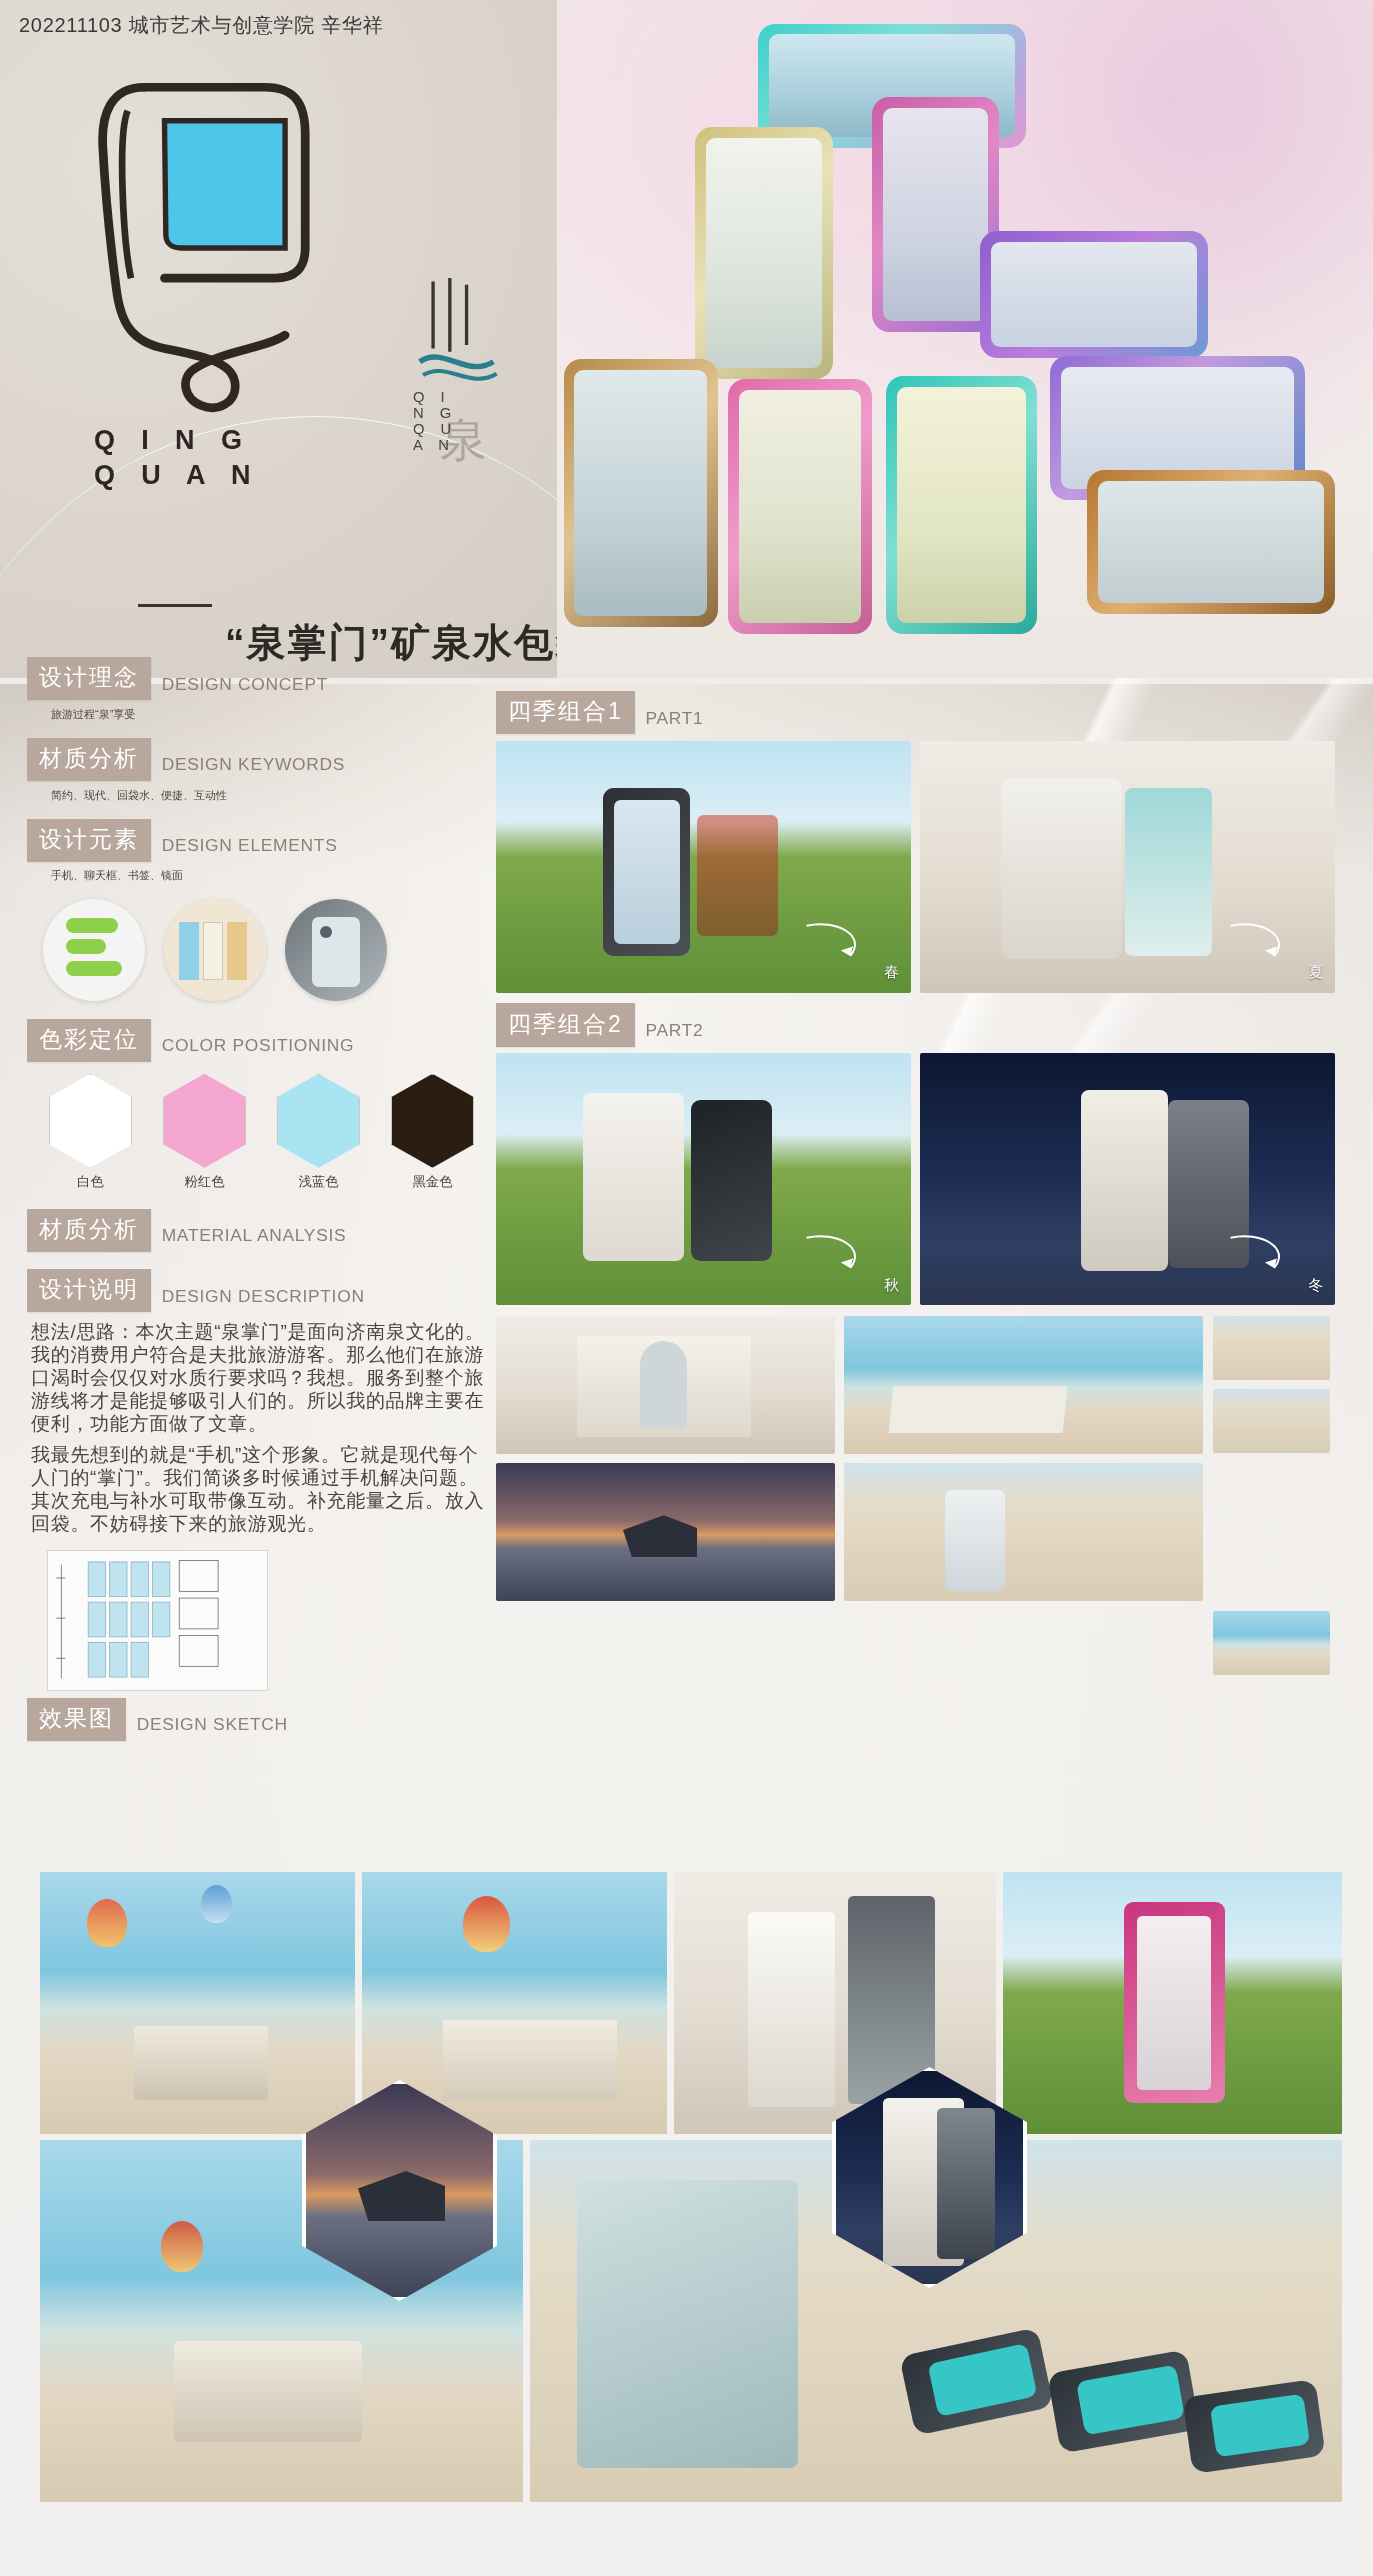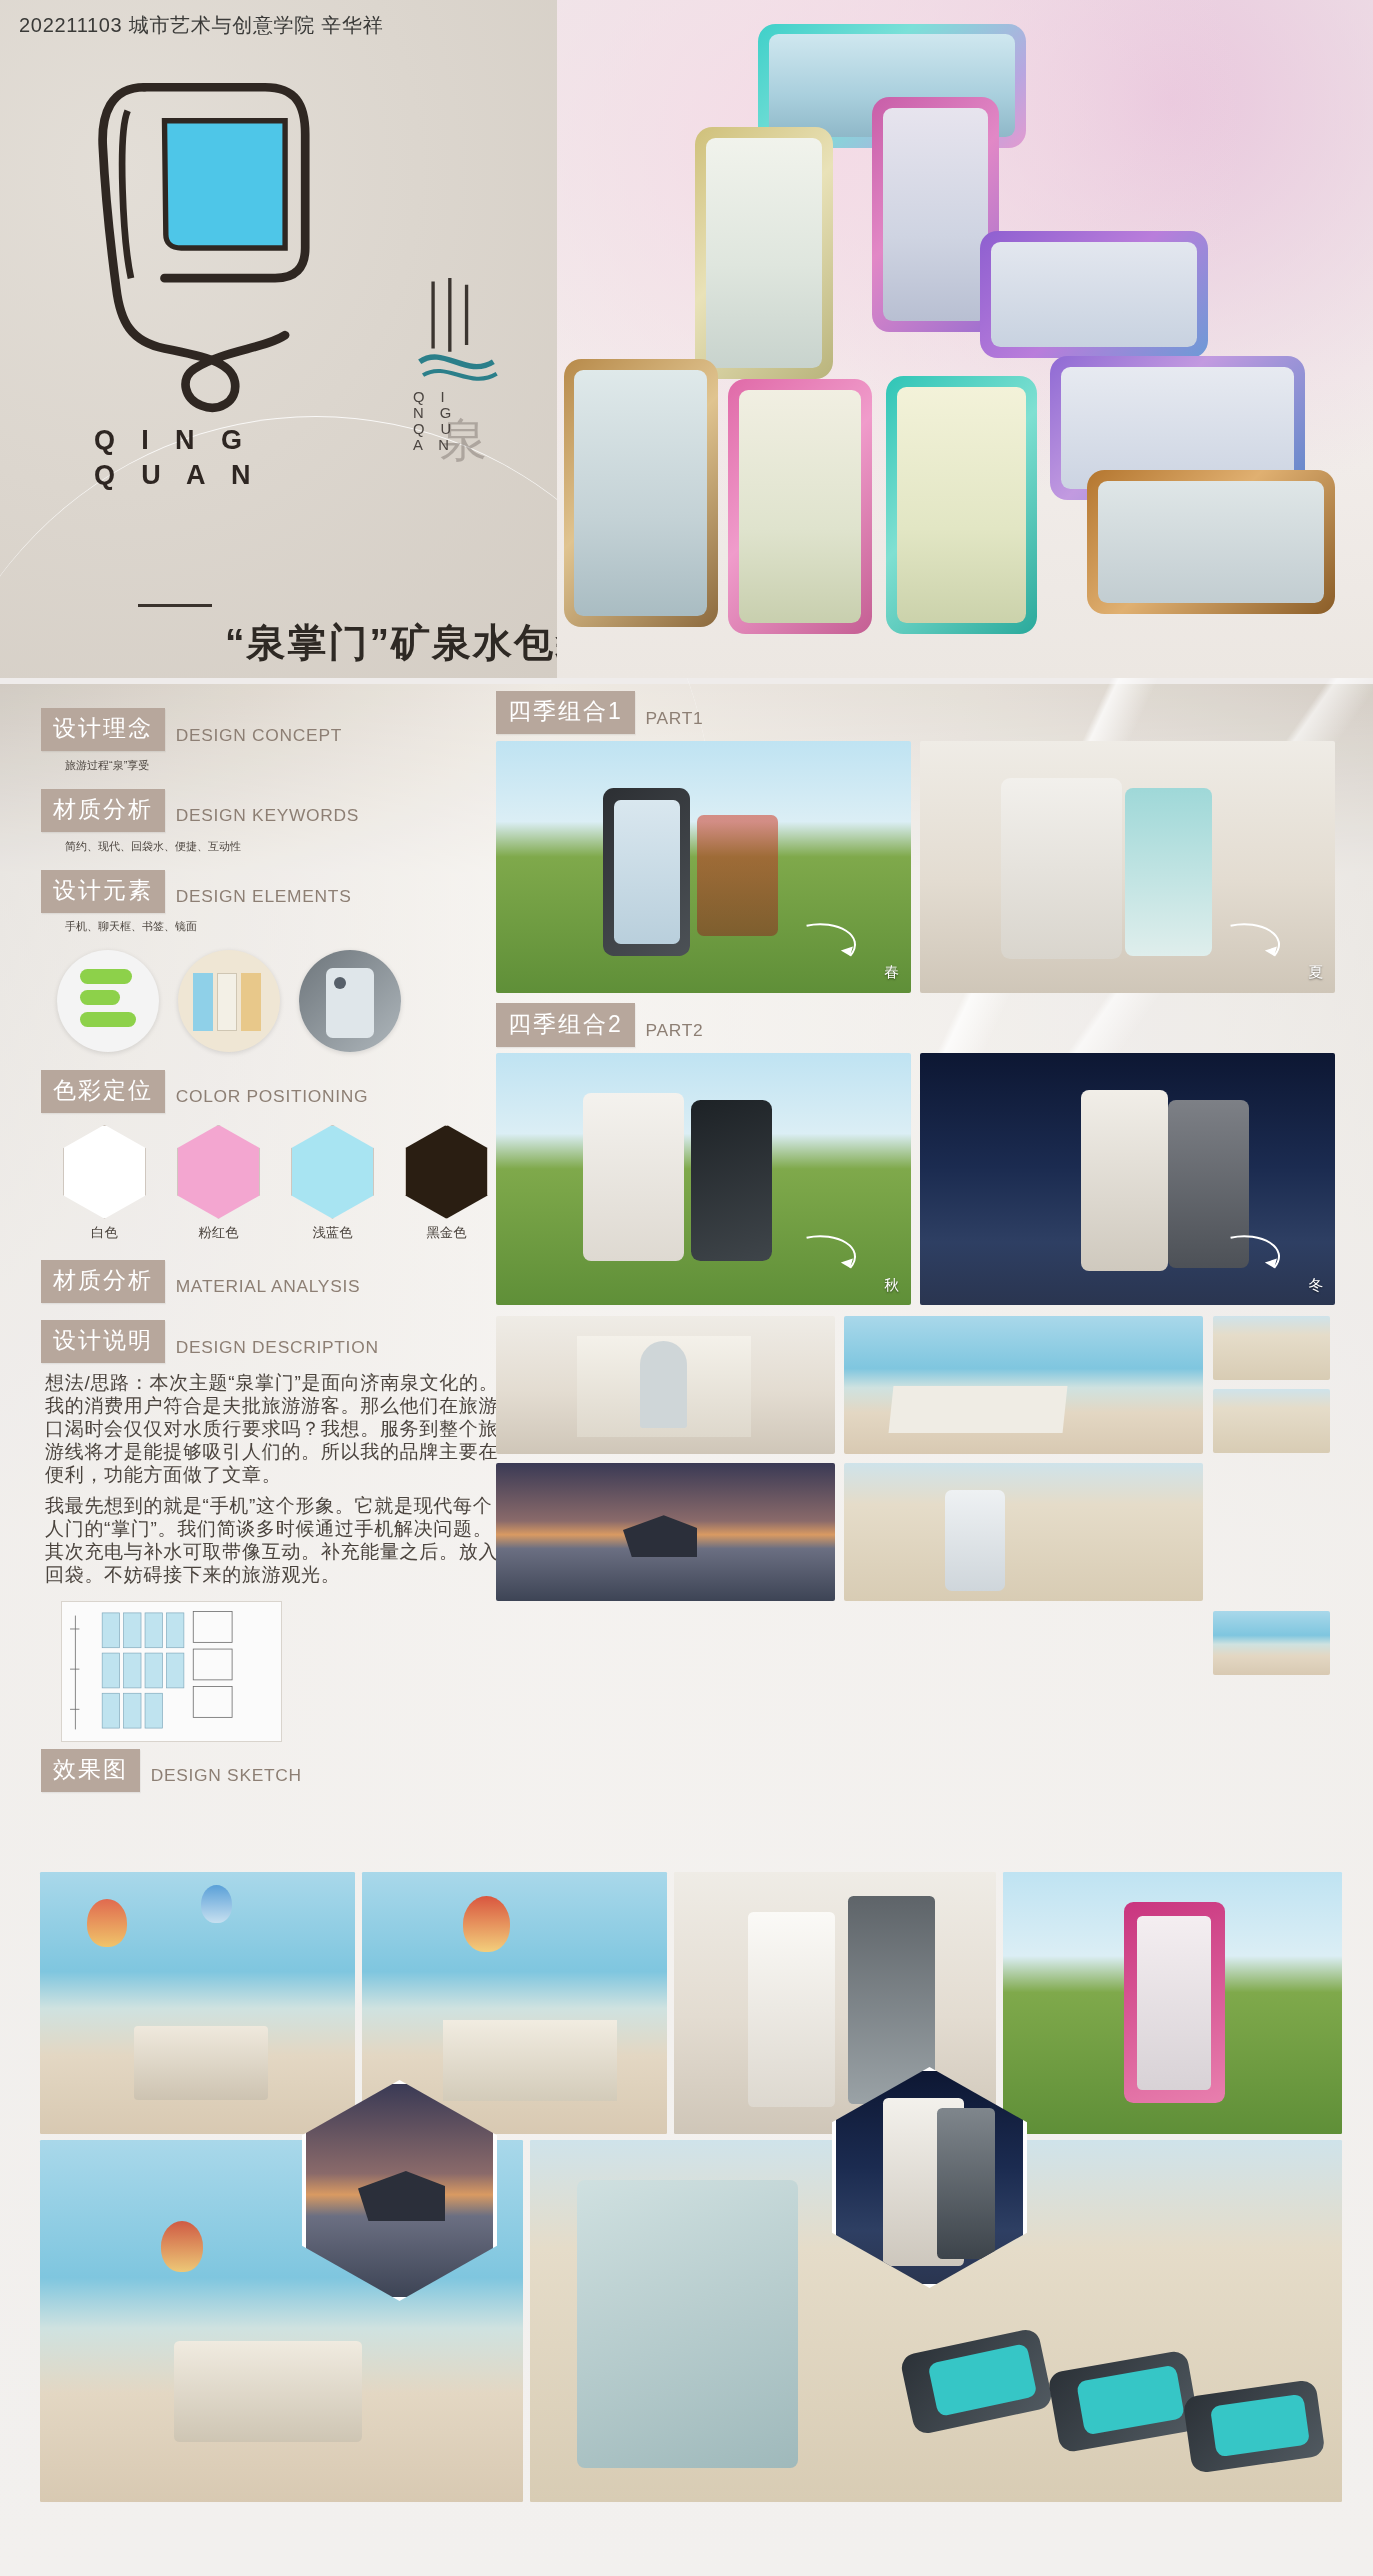--- a/index.html
+++ b/index.html
@@ -87,21 +87,21 @@
     background:
       radial-gradient(ellipse at 30% 20%, #f4dbe6 0%, rgba(244,219,230,0) 55%),
       radial-gradient(ellipse at 75% 15%, #e9c7dd 0%, rgba(233,199,221,0) 50%),
       linear-gradient(180deg, #efe9ea 0%, #f3eeec 55%, #ece7e2 100%);
     overflow: hidden;
   }
   .bottle { position: absolute; border-radius: 17.4px; }
   .bottle .win { position: absolute; inset: 10.7px; border-radius: 9.4px; }
 
   
-  .left-col { position: absolute; left: 27px; top: 708px; width: 470px; margin-left: 14px; }
+  .left-col { position: absolute; left: 27px; top: 657px; width: 470px; }
   .right-col { position: absolute; left: 496px; top: 691px; width: 852px; }
 
   
   .tag-row { display: flex; align-items: flex-end; gap: 10.7px; margin-bottom: 6.7px; }
   .tag-cn {
     background: #b7a79c; color: #ffffff; font-size: 23px;
     padding: 5.4px 12px 6.7px; letter-spacing: 2px; white-space: nowrap;
     box-shadow: 0.7px 1.3px 0 rgba(0,0,0,0.06);
   }
   .tag-en { font-size: 17.4px; color: #8d7f74; letter-spacing: 0.7px; padding-bottom: 5.4px; white-space: nowrap; }

